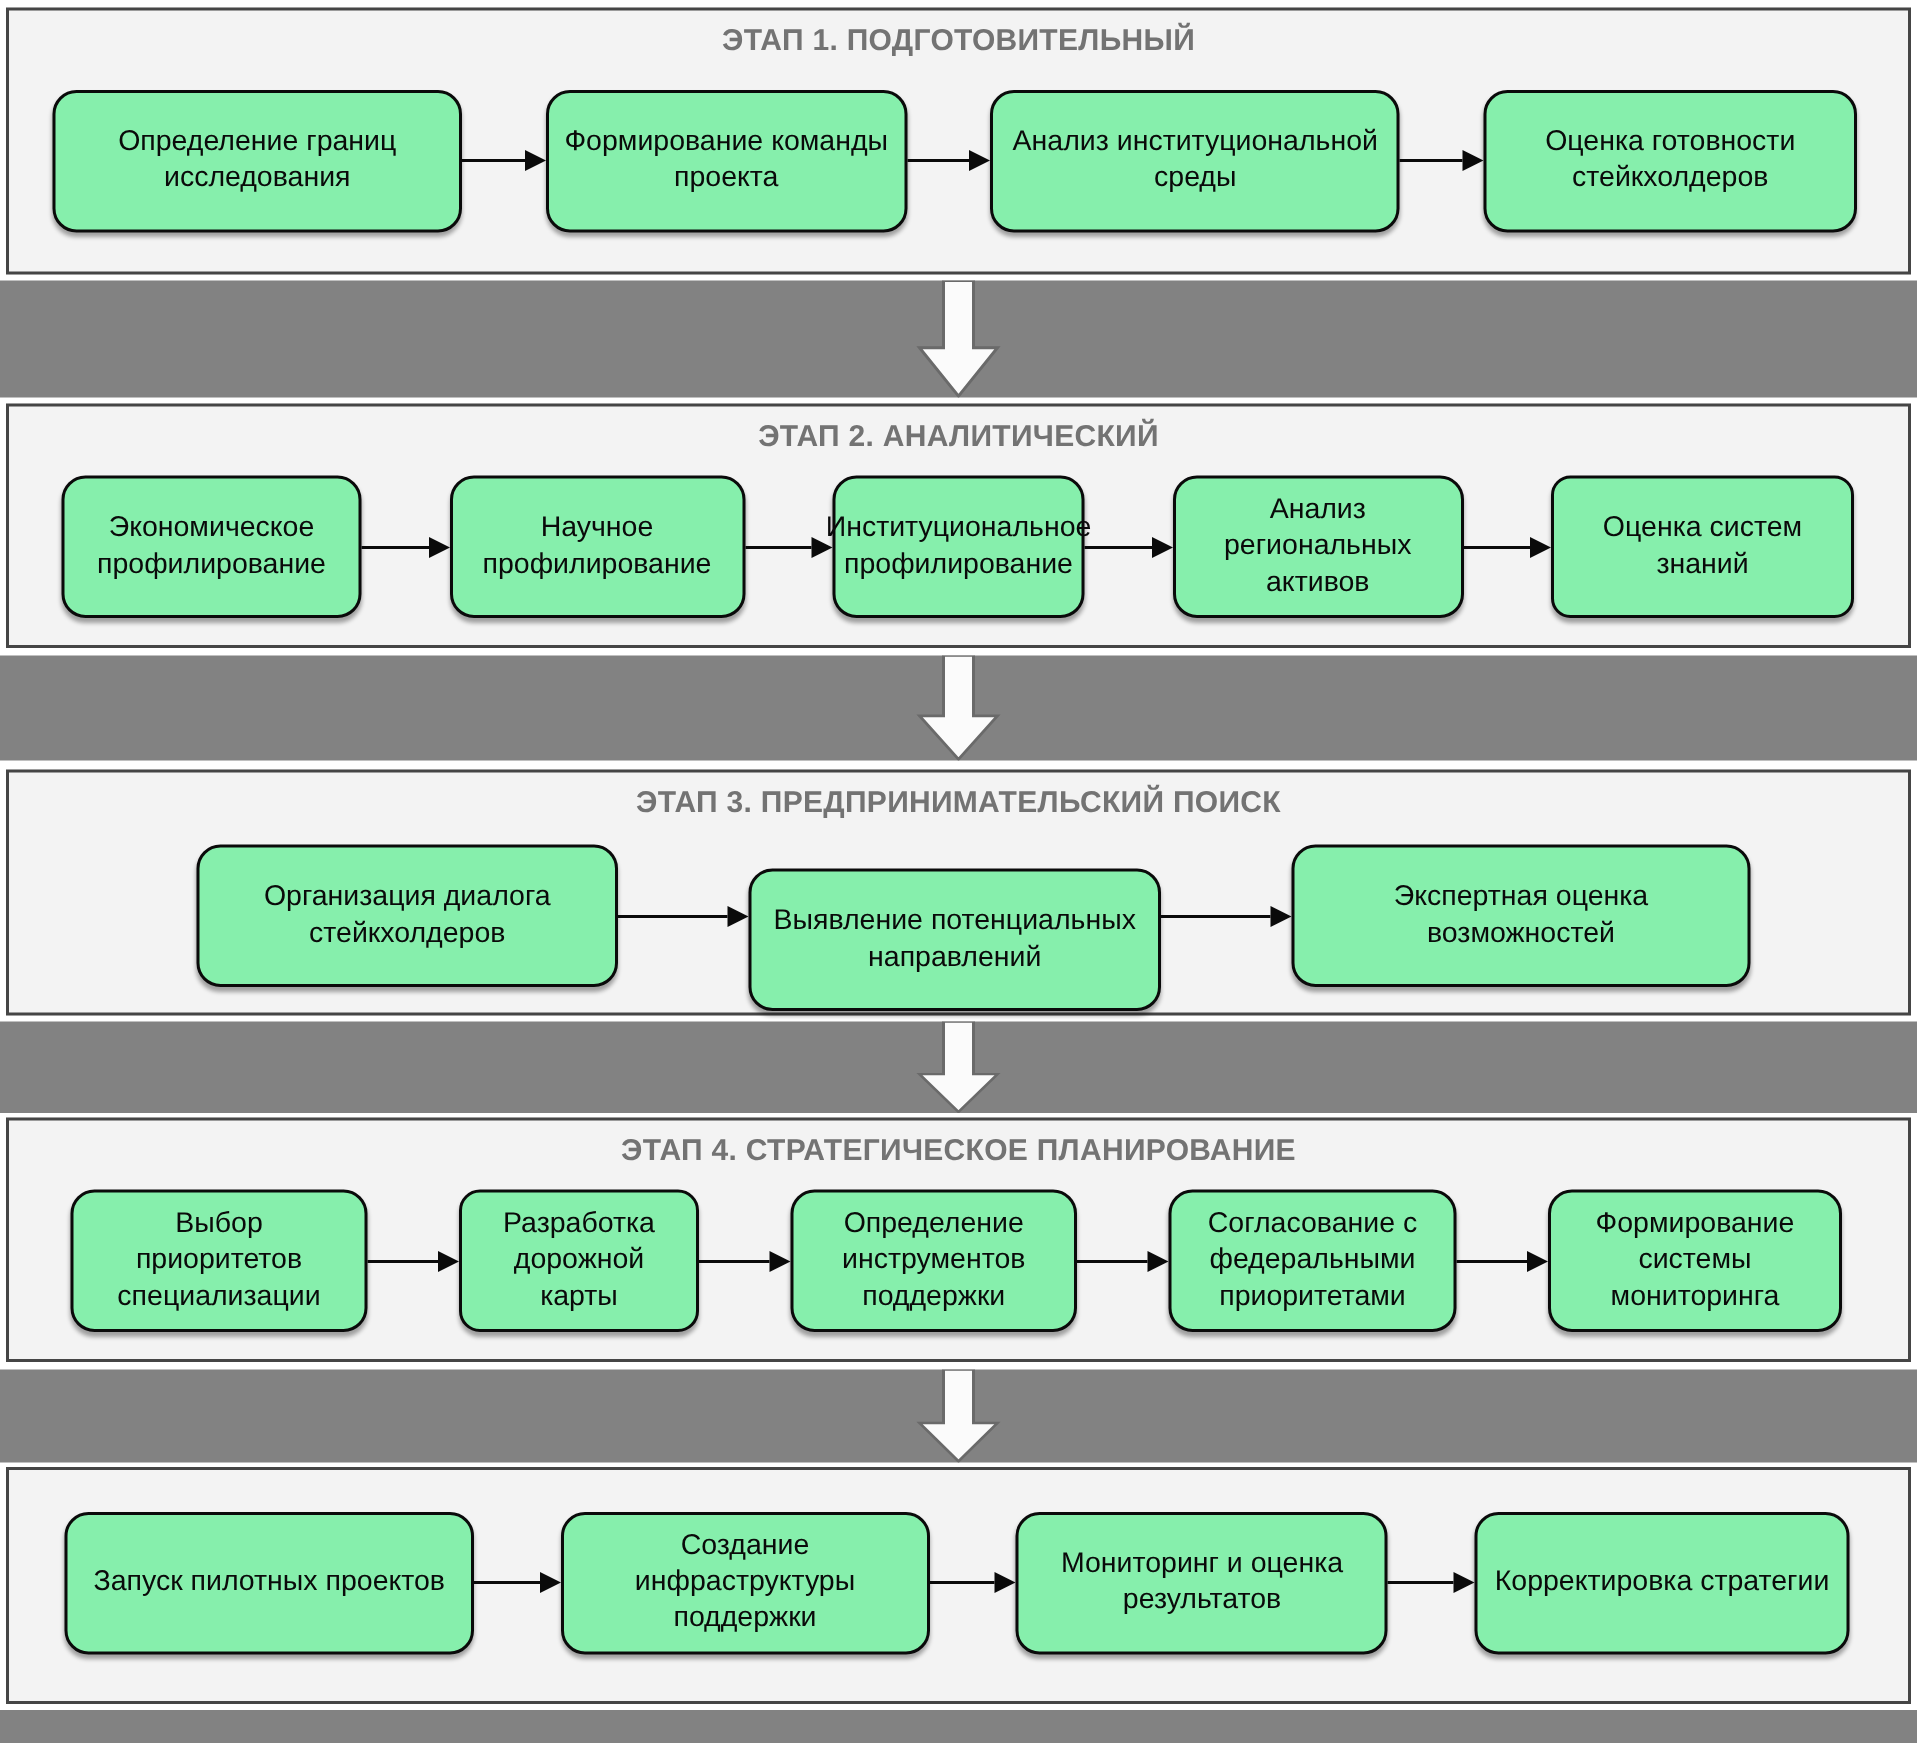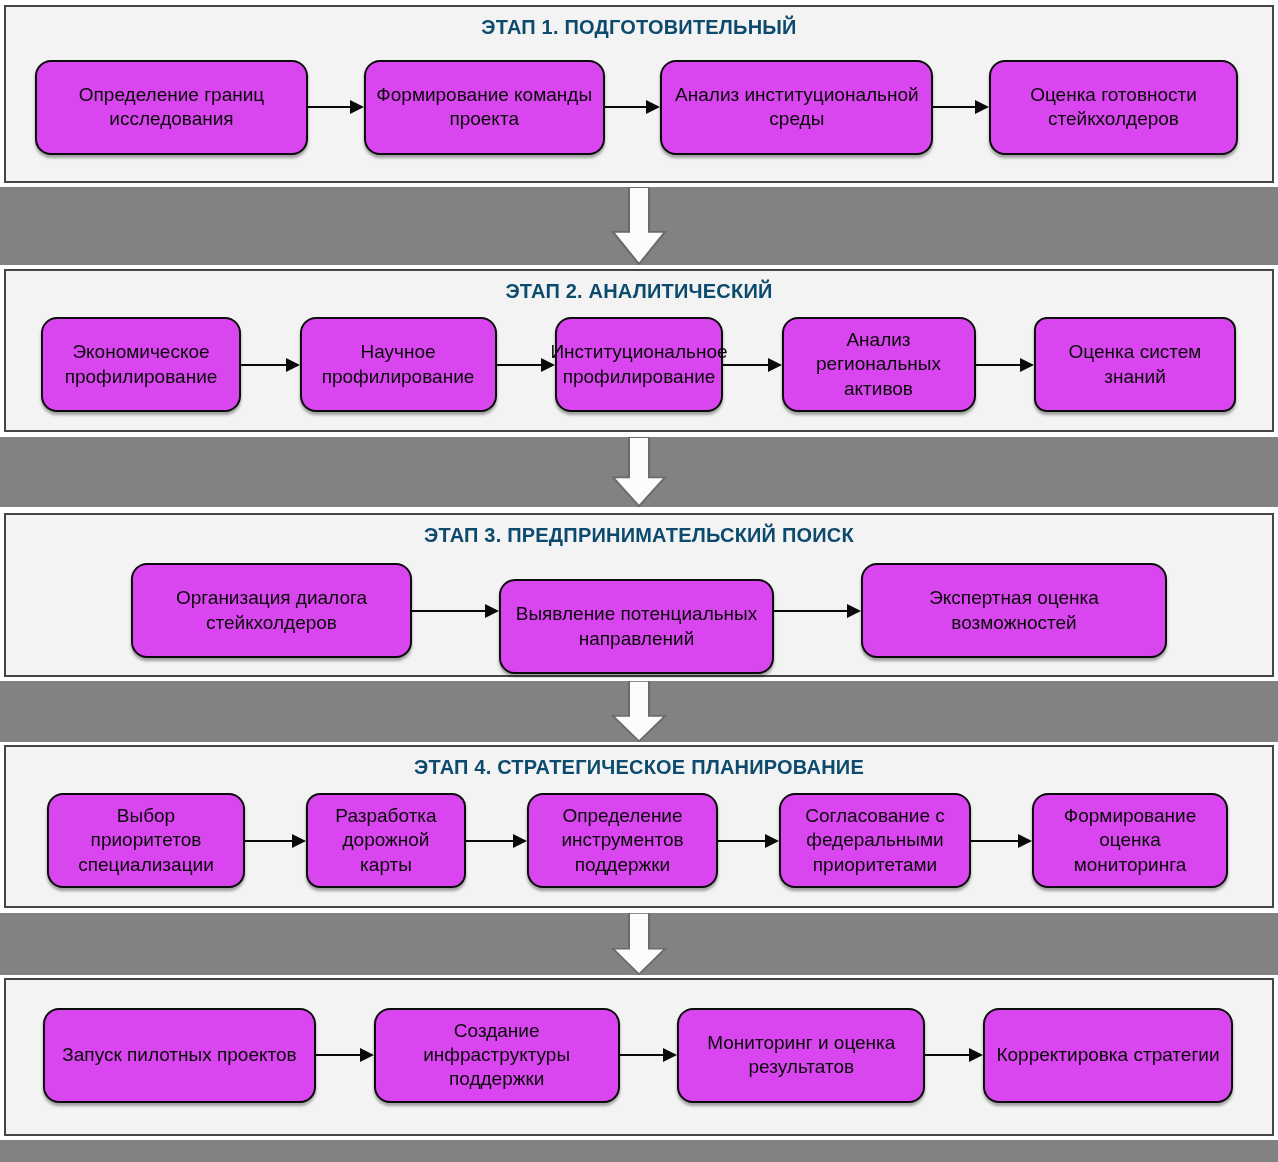--- a/index.html
+++ b/index.html
@@ -17,32 +17,32 @@
     border:2px solid #454545;
     margin-left:4px; margin-right:4px;
     box-sizing:border-box;
     display:flex; flex-direction:column;
   }
   .stage-title {
     text-align:center;
     font-weight:bold;
     font-size:20px;
     letter-spacing:.2px;
-    color:#0c4a6e;
+    color:#737373;
     padding-top:9px;
     flex:0 0 auto;
   }
   .row {
     flex:1 1 auto;
     display:flex;
     align-items:center;
     box-sizing:border-box;
   }
   .node {
-    background:#d946ef;
+    background:#86efac;
     border:2px solid #0a0a0a;
     border-radius:16px;
     height:95px;
     box-sizing:border-box;
     display:flex; align-items:center; justify-content:center;
     text-align:center;
     font-size:19px;
     line-height:1.28;
     color:#0a0a0a;
     padding:4px 10px;
@@ -199,21 +199,21 @@
       <div class="node r4b3">Определение инструментов поддержки</div>
       <div class="connector">
           <div class="line"></div>
           <div class="head"></div>
         </div>
       <div class="node r4b4">Согласование с федеральными приоритетами</div>
       <div class="connector">
           <div class="line"></div>
           <div class="head"></div>
         </div>
-      <div class="node r4b5">Формирование оценка мониторинга</div>
+      <div class="node r4b5">Формирование системы мониторинга</div>
     </div>
   </section>
 
   <div class="sep sep4">
     <svg width="62" height="100%" viewBox="0 0 62 80" preserveAspectRatio="none">
       <polygon points="21,0 41,0 41,46 57,46 31,79 5,46 21,46" fill="#fbfbfb" stroke="#6a6a6a" stroke-width="2"></polygon>
     </svg>
   </div>
 
   <section class="stage band5">

